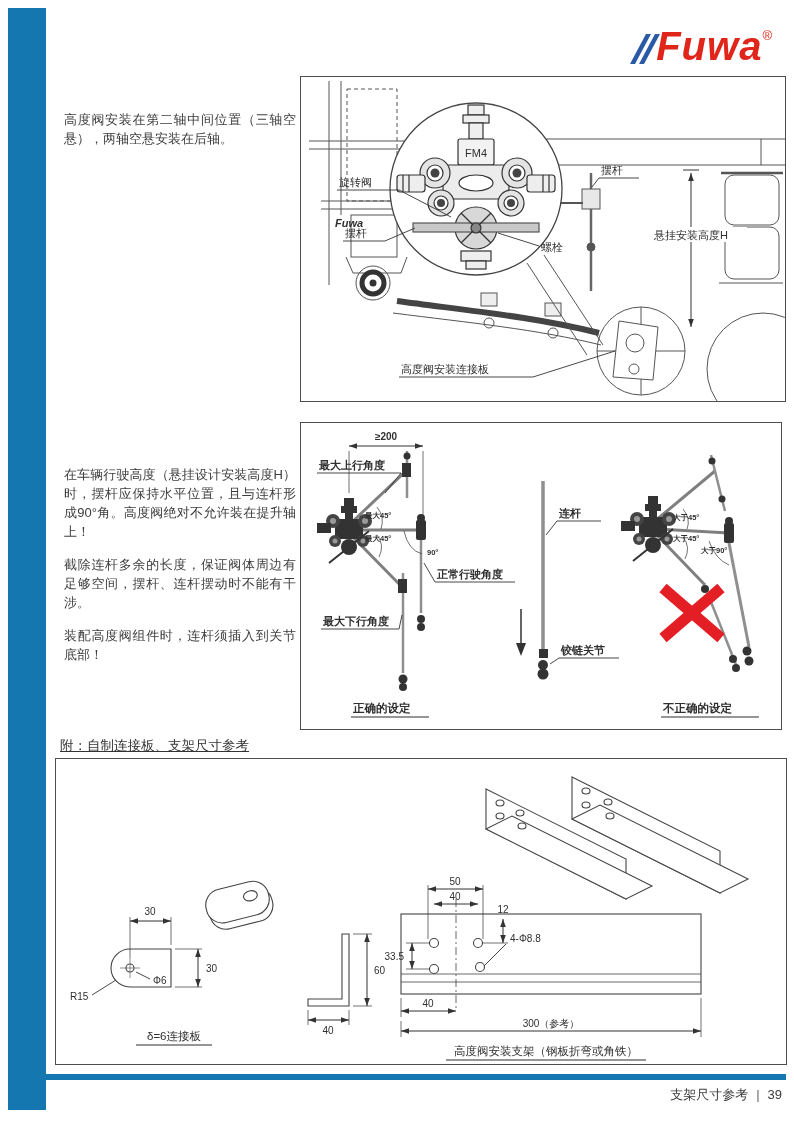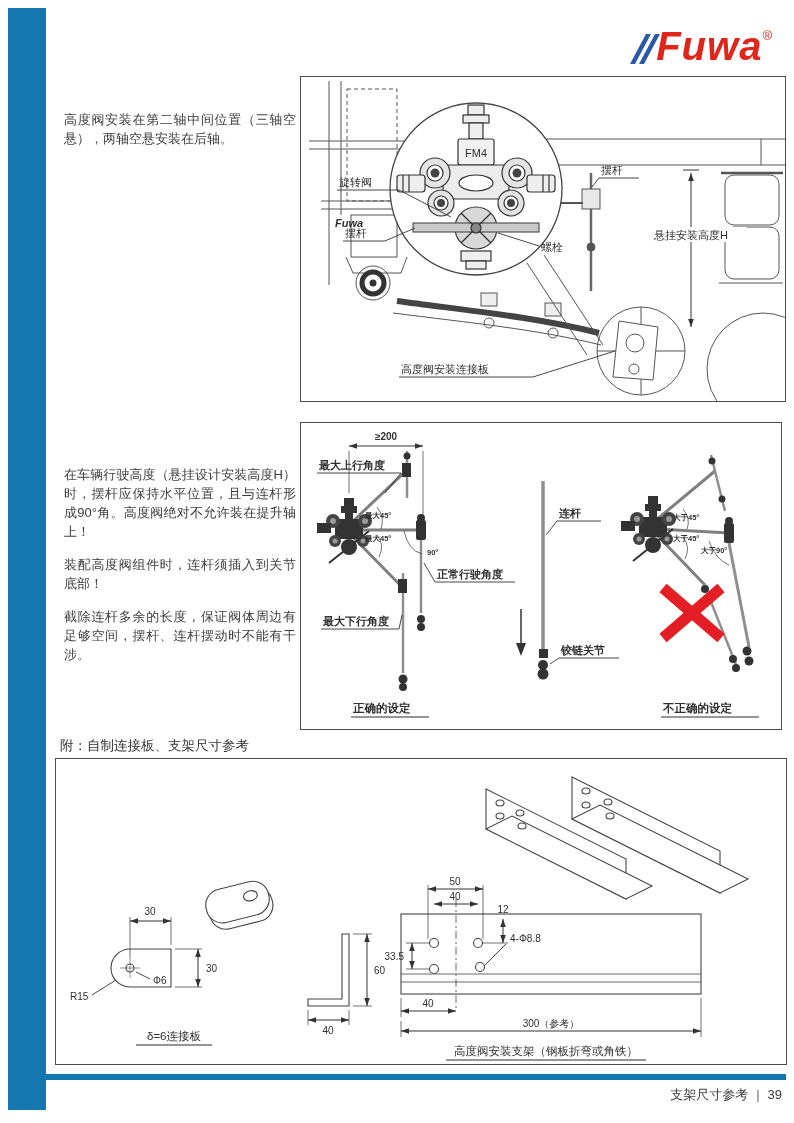--- a/index.html
+++ b/index.html
@@ -12,21 +12,21 @@
   .logo .logo-text{color:#e0251b;font-style:italic;font-weight:bold;font-size:40px;
                    letter-spacing:1px;line-height:1;}
   .logo .logo-reg{color:#e0251b;font-size:13px;vertical-align:20px;}
   .col-text{position:absolute;left:60px;width:236px;font-size:13px;line-height:19px;}
   .col-text p{margin:0 0 14px 4px;text-align:justify;}
   .g1{top:110px;} .g2{top:465px;}
   .figure{position:absolute;background:#fff;border:1px solid #4d4d4d;}
   .fig1{left:300px;top:76px;width:484px;height:324px;}
   .fig2{left:300px;top:422px;width:480px;height:306px;font-weight:bold;}
   .fig3{left:55px;top:758px;width:730px;height:305px;}
-  .attachment-title{position:absolute;left:60px;top:737px;font-size:13.5px;color:#333;}
+  .attachment-title{position:absolute;left:60px;top:737px;font-size:13.5px;color:#333;text-decoration:underline;}
   .footer-line{position:absolute;left:46px;top:1074px;width:740px;height:6px;background:#1477b0;}
   .footer{position:absolute;right:12px;top:1086px;font-size:13px;color:#3c3c3c;}
   .footer .sep{margin:0 8px;color:#666;}
   svg text{fill:#2f2f2f;font-size:11px;font-family:"Liberation Sans","DejaVu Sans",sans-serif;}
   svg text.dim{font-size:10px;}
   svg text.tiny{font-size:7.5px;}
   svg text.cap{font-size:11.5px;}
   svg line.ldr, svg line.ext{stroke:#333;stroke-width:0.9;}
   svg line.ext{stroke-width:0.7;}
 </style>
@@ -38,22 +38,22 @@
 <div class="logo">
   <span class="slash"></span><span class="slash"></span><span class="logo-text">Fuwa</span><span class="logo-reg">®</span>
 </div>
 
 <div class="col-text g1">
   <p>高度阀安装在第二轴中间位置（三轴空悬），两轴空悬安装在后轴。</p>
 </div>
 
 <div class="col-text g2">
   <p>在车辆行驶高度（悬挂设计安装高度H）时，摆杆应保持水平位置，且与连杆形成90°角。高度阀绝对不允许装在提升轴上！</p>
+  <p>截除连杆多余的长度，保证阀体周边有足够空间，摆杆、连杆摆动时不能有干涉。</p>
   <p>装配高度阀组件时，连杆须插入到关节底部！</p>
-  <p>截除连杆多余的长度，保证阀体周边有足够空间，摆杆、连杆摆动时不能有干涉。</p>
 </div>
 
 <div class="figure fig1">
 <svg viewBox="0 0 484 324" width="484" height="324">
   <defs>
     <marker id="f1a" markerWidth="9" markerHeight="7" refX="8" refY="2.8" orient="auto-start-reverse" markerUnits="userSpaceOnUse">
       <path d="M0,0 L8,2.8 L0,5.6 Z" fill="#333"></path>
     </marker>
   </defs>
   <g stroke="#555" stroke-width="1" fill="none">

